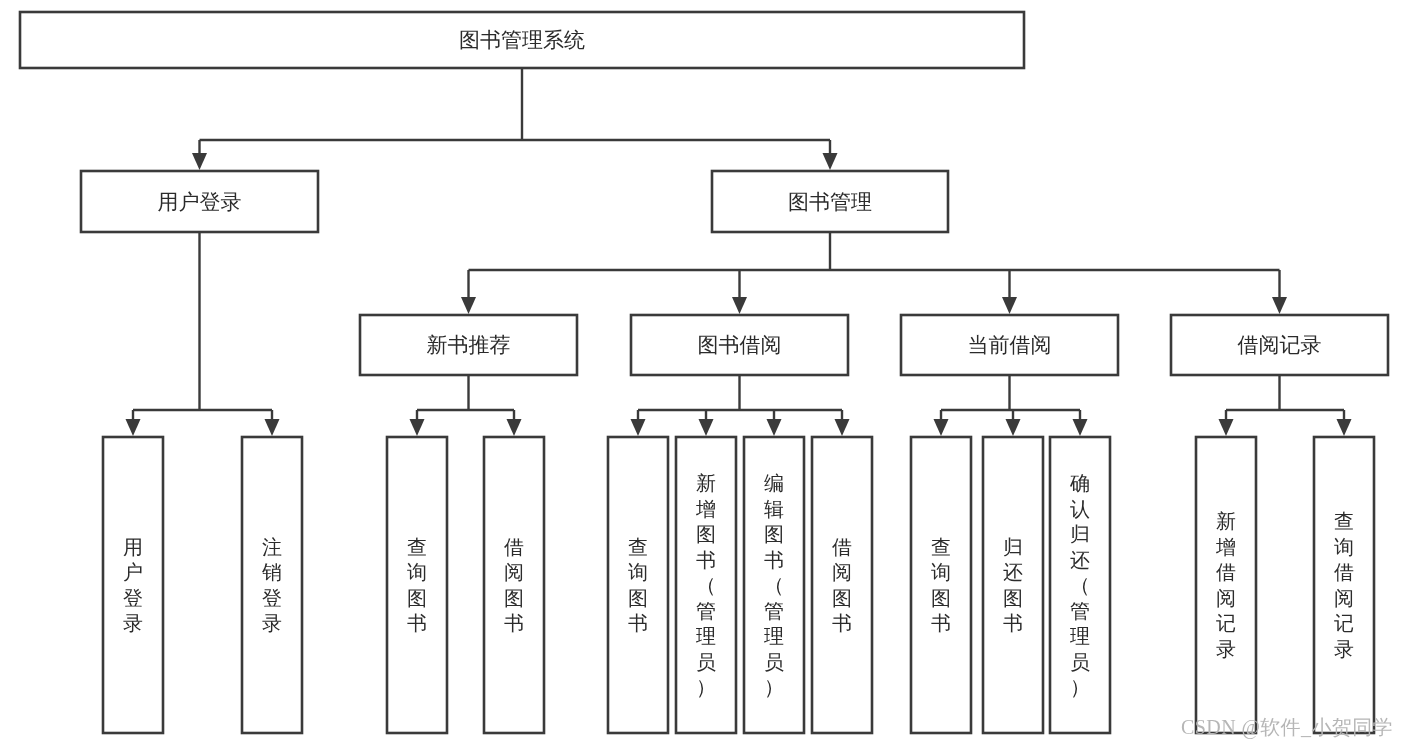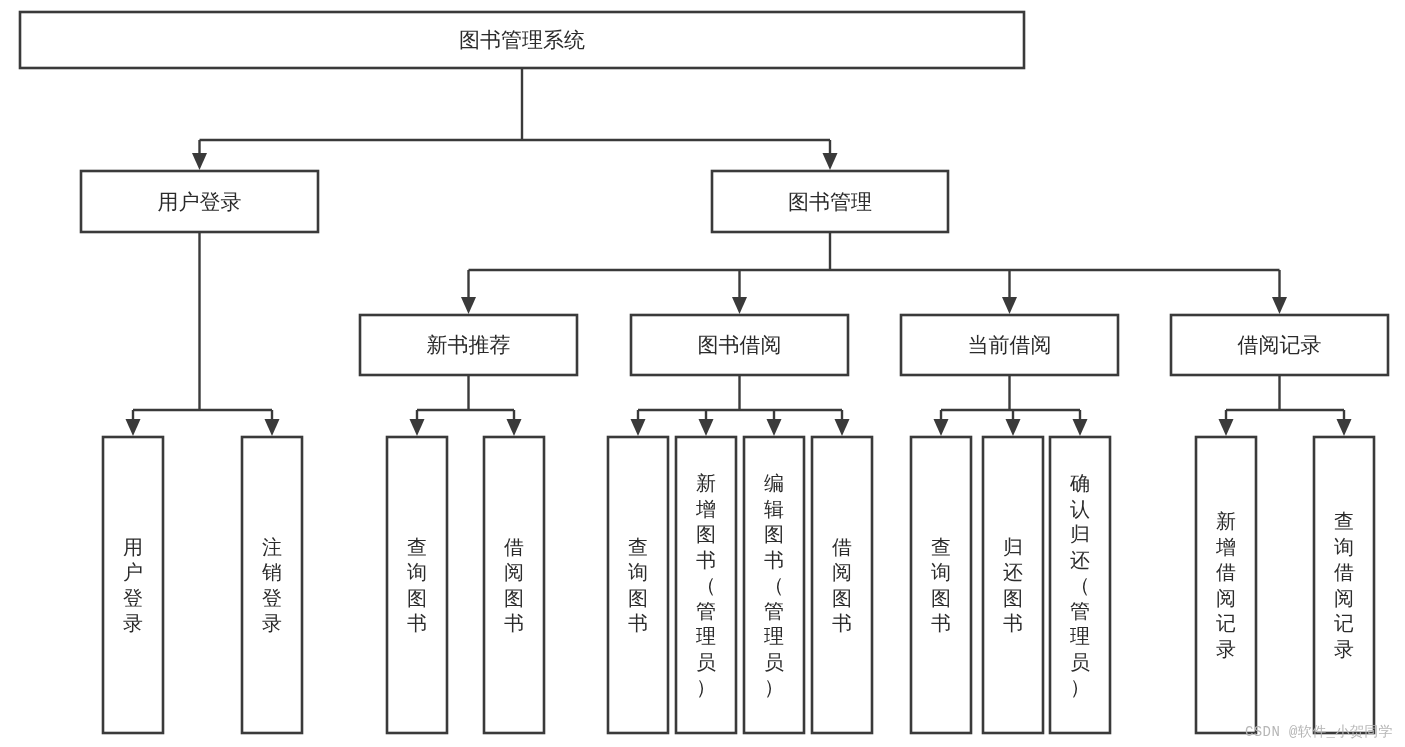--- a/index.html
+++ b/index.html
@@ -55,22 +55,22 @@
     fill: #2b2b2b;
     font-family: "DejaVu Sans", "Liberation Sans", sans-serif;
     font-size: 20px;
     text-anchor: middle;
   }
   .watermark {
     position: absolute;
     right: 12px;
     bottom: 6px;
     color: #b6b6b6;
-    font-size: 14px;
-    font-family: Liberation Mono, monospace;
+    font-size: 20px;
+    font-family: Liberation Serif, serif;
     letter-spacing: 0.4px;
     white-space: nowrap;
     user-select: none;
   }
 </style>
 </head>
 <body>
 
 <div id="diagram-root">
   <svg id="tree-svg" viewBox="0 0 1405 747" xmlns="http://www.w3.org/2000/svg">

